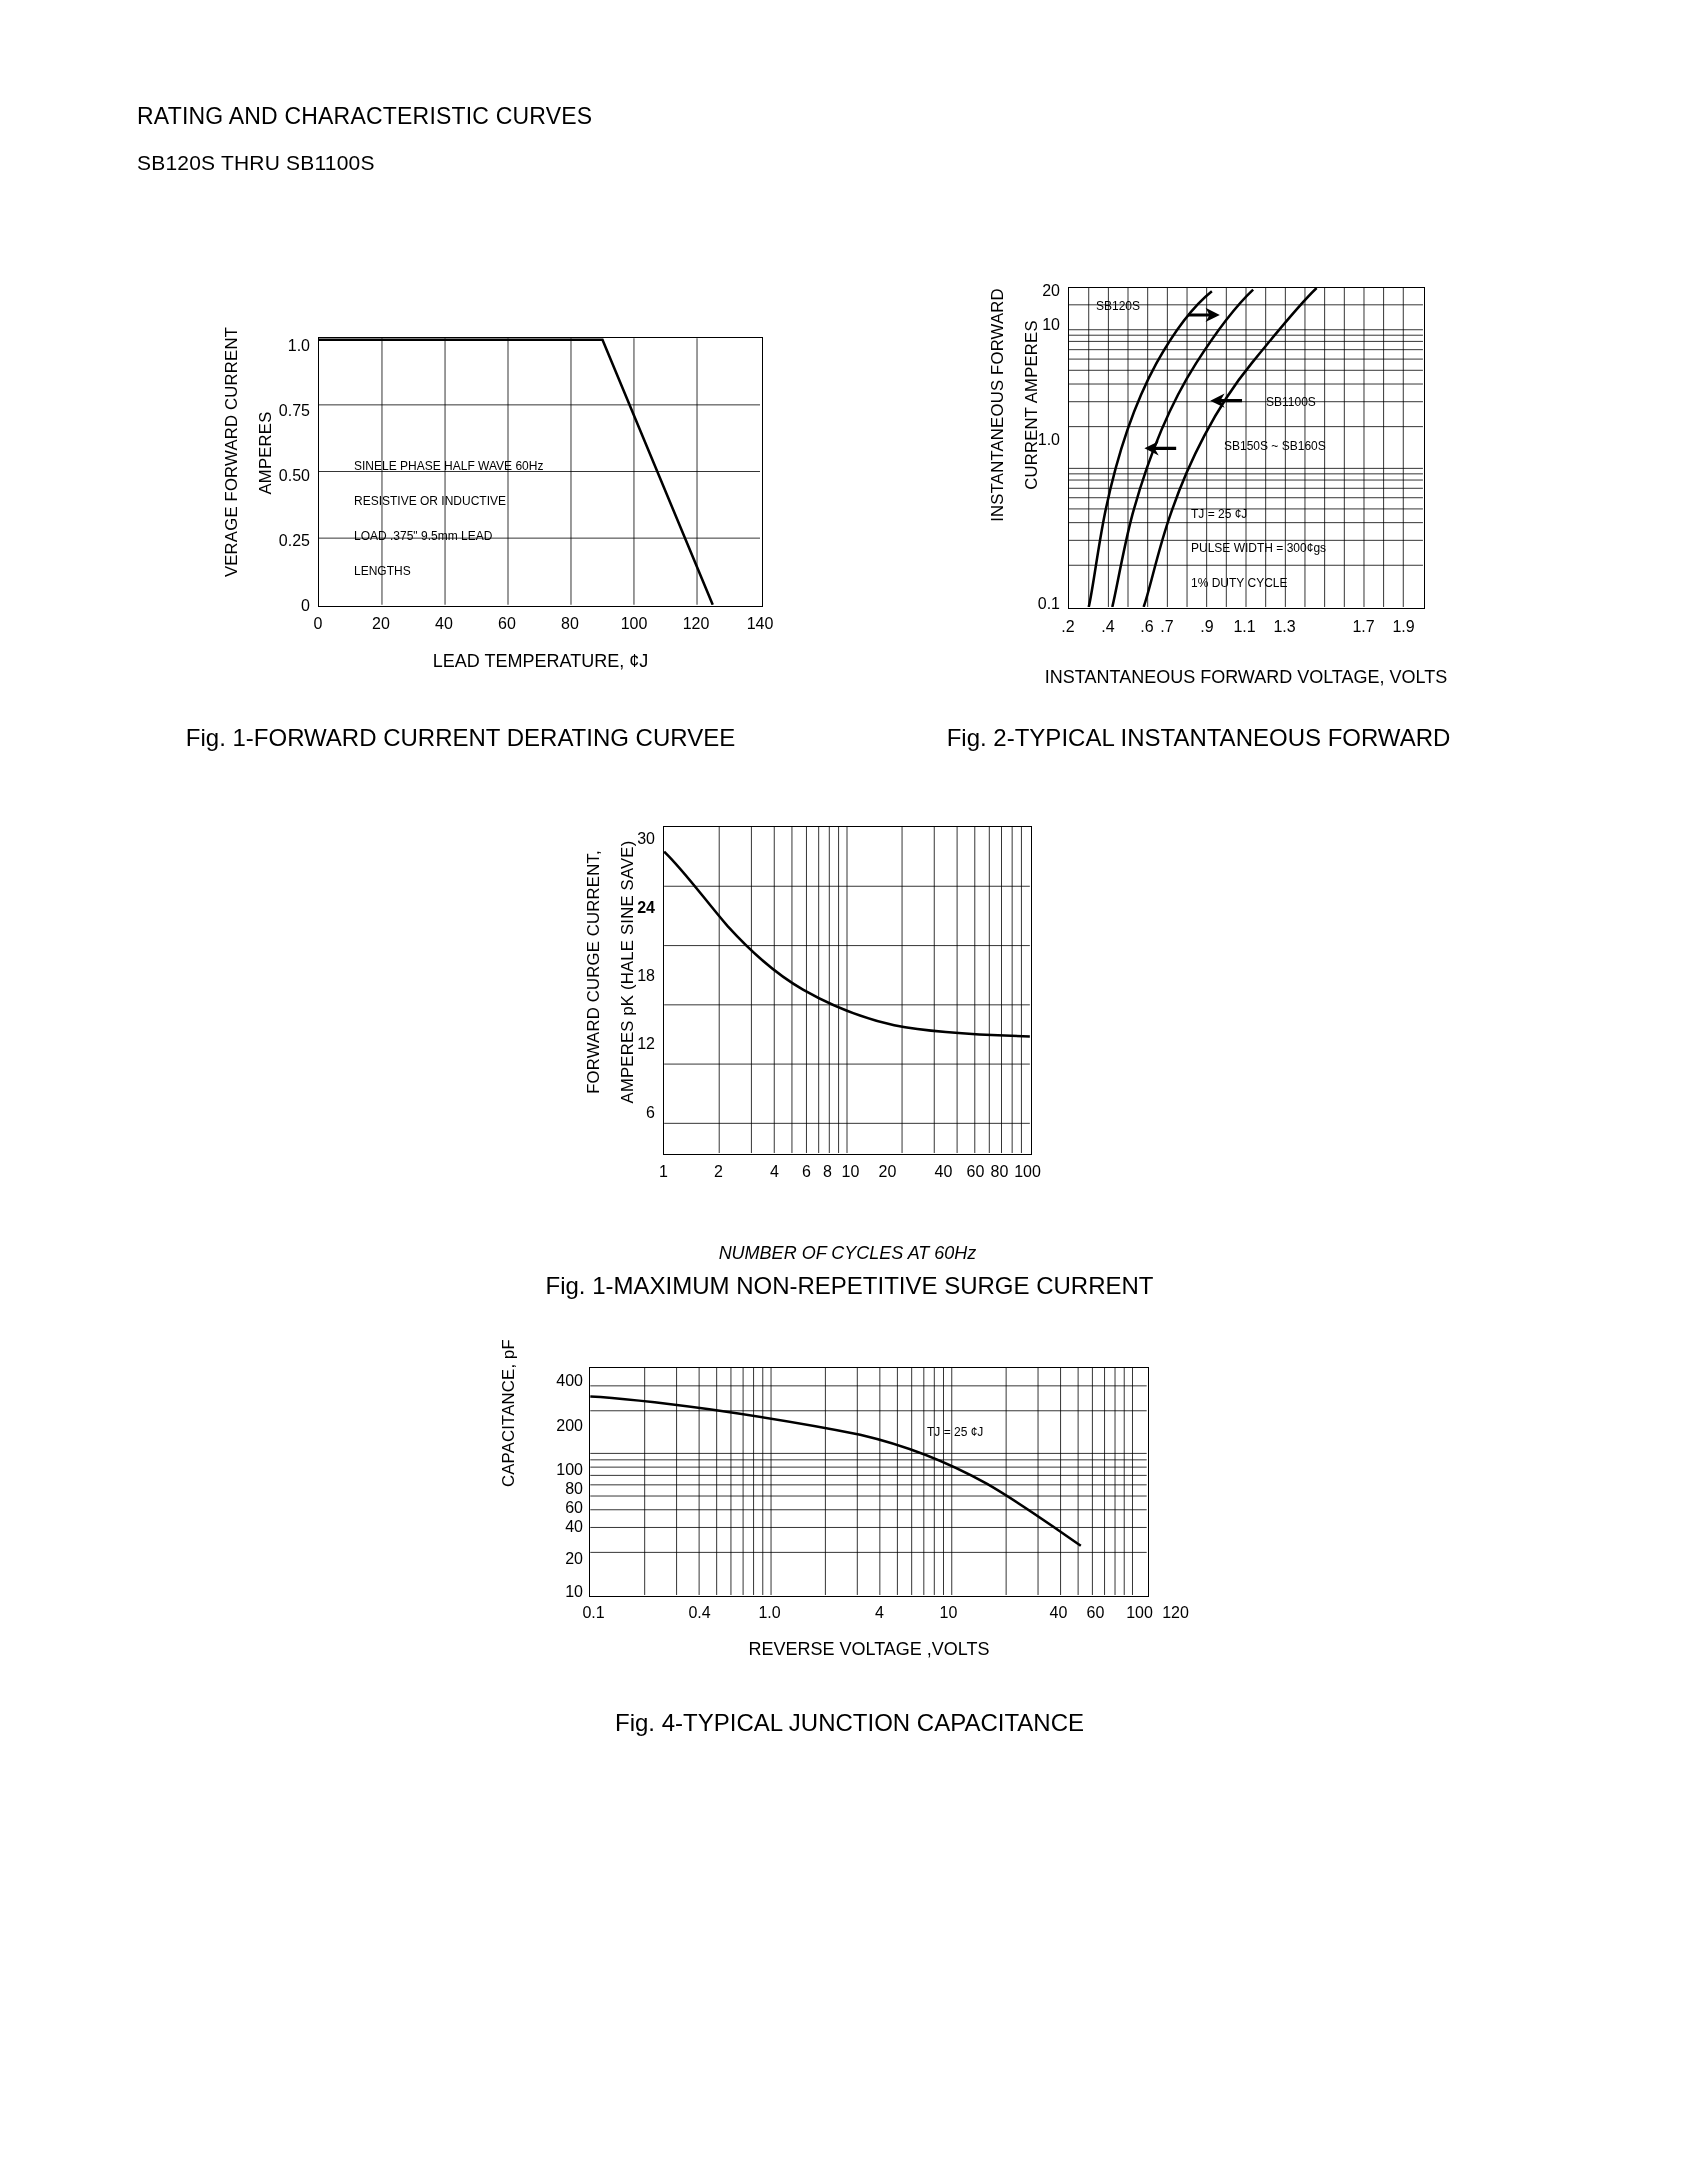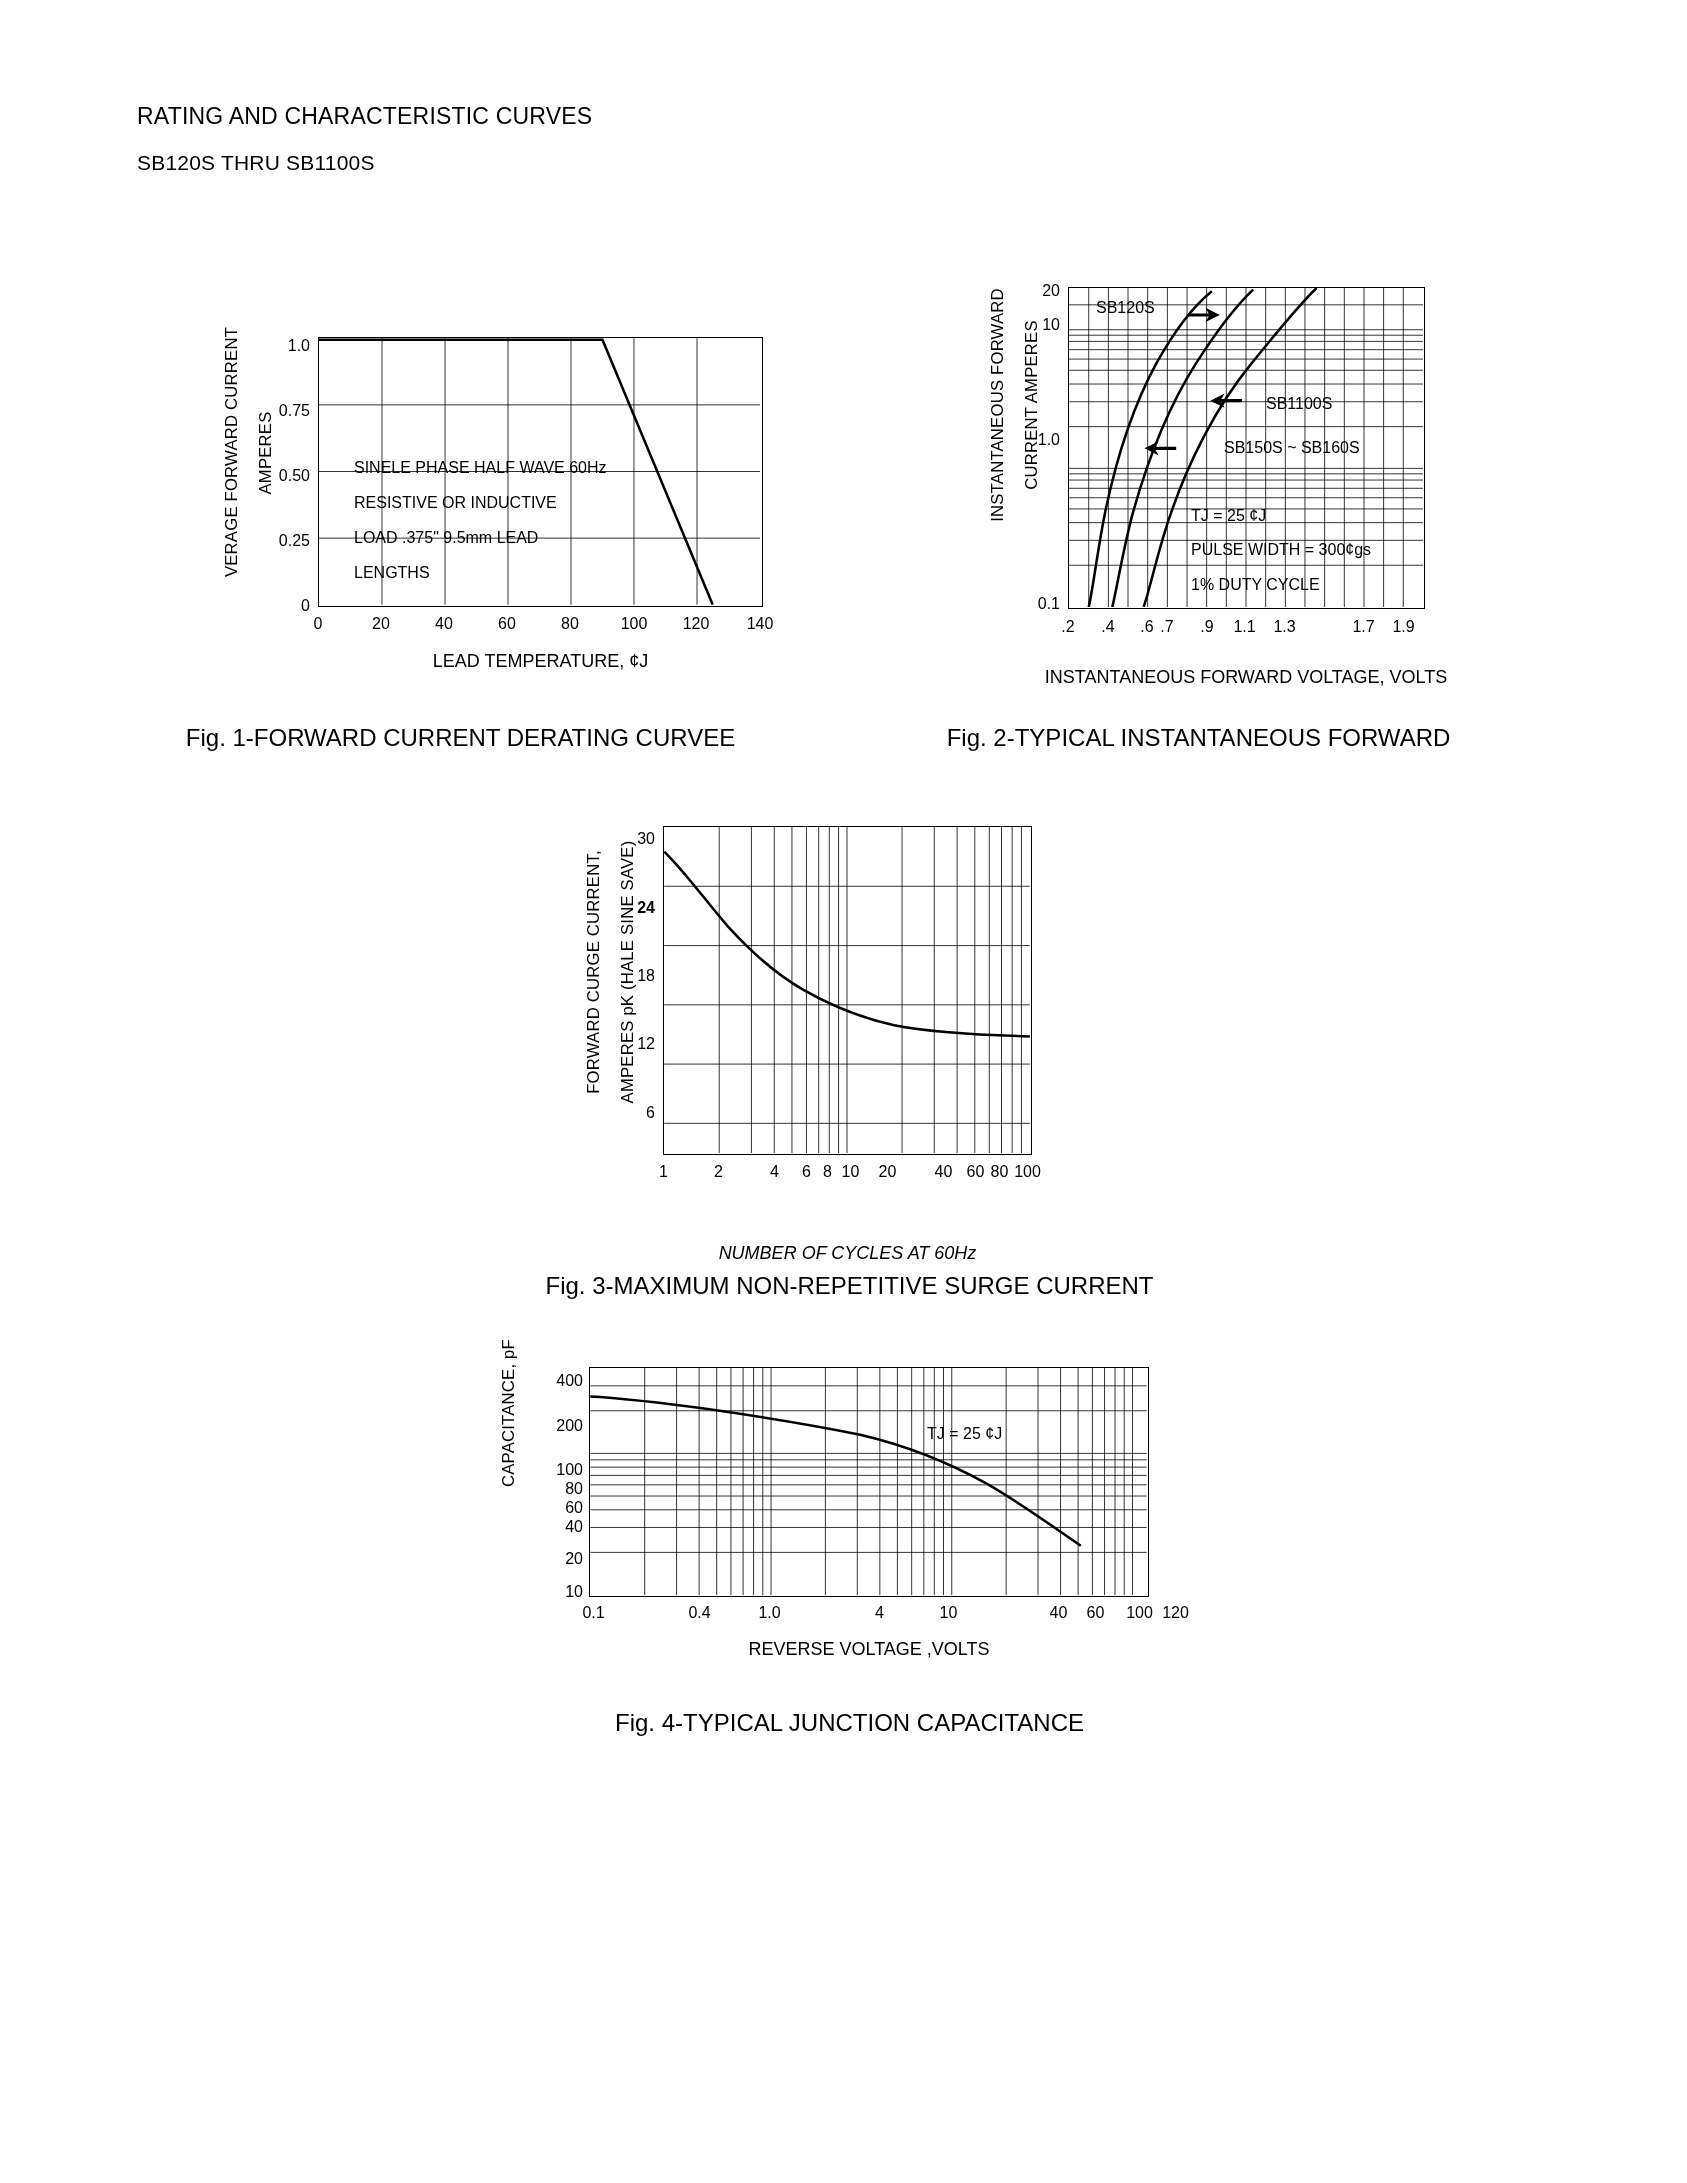--- a/index.html
+++ b/index.html
@@ -65,21 +65,21 @@
     white-space: nowrap;
   }
   .xtick {
     position: absolute;
     font-size: 16px;
     text-align: center;
     white-space: nowrap;
   }
   .note {
     position: absolute;
-    font-size: 16px;
+    font-size: 12px;
     white-space: nowrap;
   }
   svg { display: block; }
   .grid-line { stroke: #000; stroke-width: 1; }
   .grid-line-minor { stroke: #000; stroke-width: 1; }
   .curve { fill: none; stroke: #000; stroke-width: 3.2; }
 </style>
 </head>
 <body>
 
@@ -289,21 +289,21 @@
   <div class="xtick" style="left:813px; top:1163px; width:29px;">8</div>
   <div class="xtick" style="left:832px; top:1163px; width:37px;">10</div>
   <div class="xtick" style="left:869px; top:1163px; width:37px;">20</div>
   <div class="xtick" style="left:925px; top:1163px; width:37px;">40</div>
   <div class="xtick" style="left:957px; top:1163px; width:37px;">60</div>
   <div class="xtick" style="left:981px; top:1163px; width:37px;">80</div>
   <div class="xtick" style="left:1007px; top:1163px; width:41px;">100</div>
 
   <div class="xlabel" style="left:651px; top:1243px; width:393px;font-style:italic;">NUMBER OF CYCLES AT 60Hz</div>
 
-  <div class="fig-caption" style="left:381px; top:1270px; width:937px;">Fig. 3-MAXIMUM NON-REPETITIVE SURGE CURRENT</div>
+  <div class="fig-caption" style="left:381px; top:1270px; width:937px;">Fig. 1-MAXIMUM NON-REPETITIVE SURGE CURRENT</div>
 </div>
 
 <div class="fig" style="left:0;top:0;">
 
   <div class="ylabel" style="left:499px; top:1532px; width:238px;">CAPACITANCE, pF</div>
 
   <div class="ytick" style="left:534px; top:1372px; width:49px;">400</div>
   <div class="ytick" style="left:534px; top:1417px; width:49px;">200</div>
   <div class="ytick" style="left:534px; top:1461px; width:49px;">100</div>
   <div class="ytick" style="left:545px; top:1480px; width:38px;">80</div>

